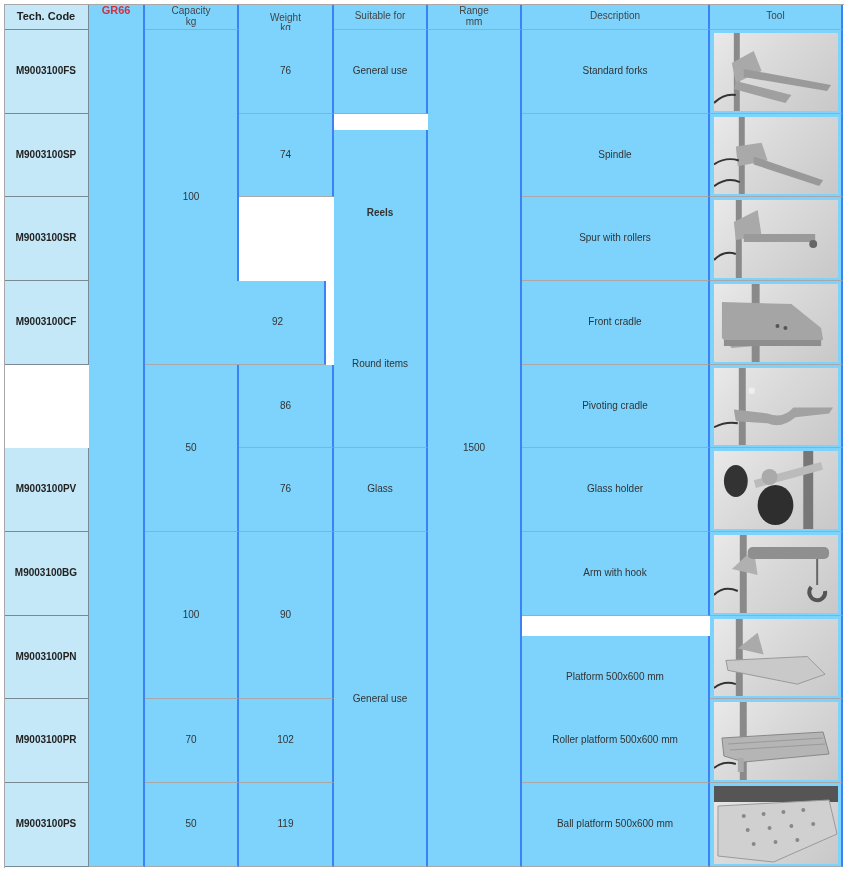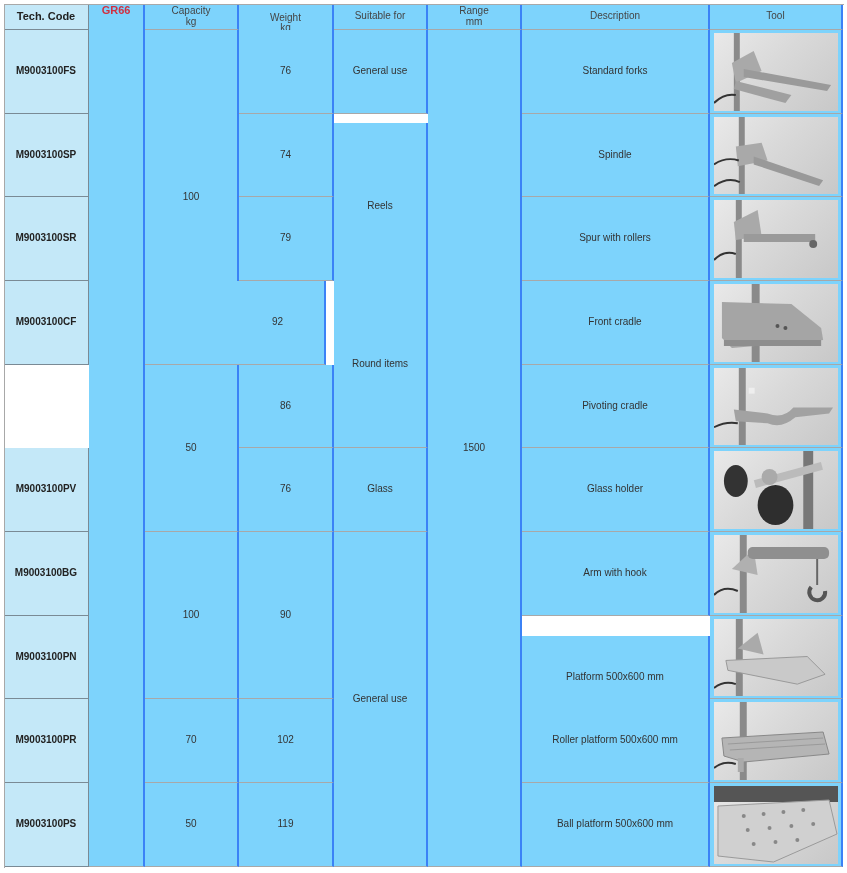--- a/index.html
+++ b/index.html
@@ -47,30 +47,29 @@
   <div class="cell code" style="left:0;top:779px;width:85px;height:84px;">M9003100PS</div>
 
   <div class="cell" style="left:141px;top:26px;width:94px;height:335px;">100</div>
   <div class="cell" style="left:141px;top:361px;width:94px;height:167px;">50</div>
   <div class="cell" style="left:141px;top:528px;width:94px;height:167px;">100</div>
   <div class="cell" style="left:141px;top:695px;width:94px;height:84px;">70</div>
   <div class="cell" style="left:141px;top:779px;width:94px;height:84px;">50</div>
 
   <div class="cell" style="left:235px;top:26px;width:95px;height:84px;">76</div>
   <div class="cell" style="left:235px;top:110px;width:95px;height:83px;">74</div>
-  <div class="cell" style="left:235px;top:193px;width:95px;height:84px;">79</div>
   <div class="cell" style="left:227px;top:277px;width:95px;height:84px;text-align:right;">92</div>
   <div class="cell" style="left:235px;top:361px;width:95px;height:83px;">86</div>
   <div class="cell" style="left:235px;top:444px;width:95px;height:84px;">76</div>
   <div class="cell" style="left:235px;top:528px;width:95px;height:167px;">90</div>
   <div class="cell" style="left:235px;top:695px;width:95px;height:84px;">102</div>
   <div class="cell" style="left:235px;top:779px;width:95px;height:84px;">119</div>
 
   <div class="cell" style="left:330px;top:26px;width:94px;height:84px;">General use</div>
-  <div class="cell" style="left:330px;top:119px;width:94px;height:167px;">Reels</div>
+  <div class="cell" style="left:330px;top:126px;width:94px;height:167px;font-weight:bold;">Reels</div>
   <div class="cell" style="left:330px;top:277px;width:94px;height:167px;">Round items</div>
   <div class="cell" style="left:330px;top:444px;width:94px;height:84px;">Glass</div>
   <div class="cell" style="left:330px;top:528px;width:94px;height:335px;">General use</div>
 
   <div class="cell" style="left:424px;top:26px;width:94px;height:837px;">1500</div>
 
   <div class="cell" style="left:518px;top:26px;width:188px;height:84px;">Standard forks</div>
   <div class="cell" style="left:518px;top:193px;width:188px;height:84px;">Spur with rollers</div>
   <div class="cell" style="left:518px;top:110px;width:188px;height:83px;">Spindle</div>
   <div class="cell" style="left:518px;top:277px;width:188px;height:84px;">Front cradle</div>

